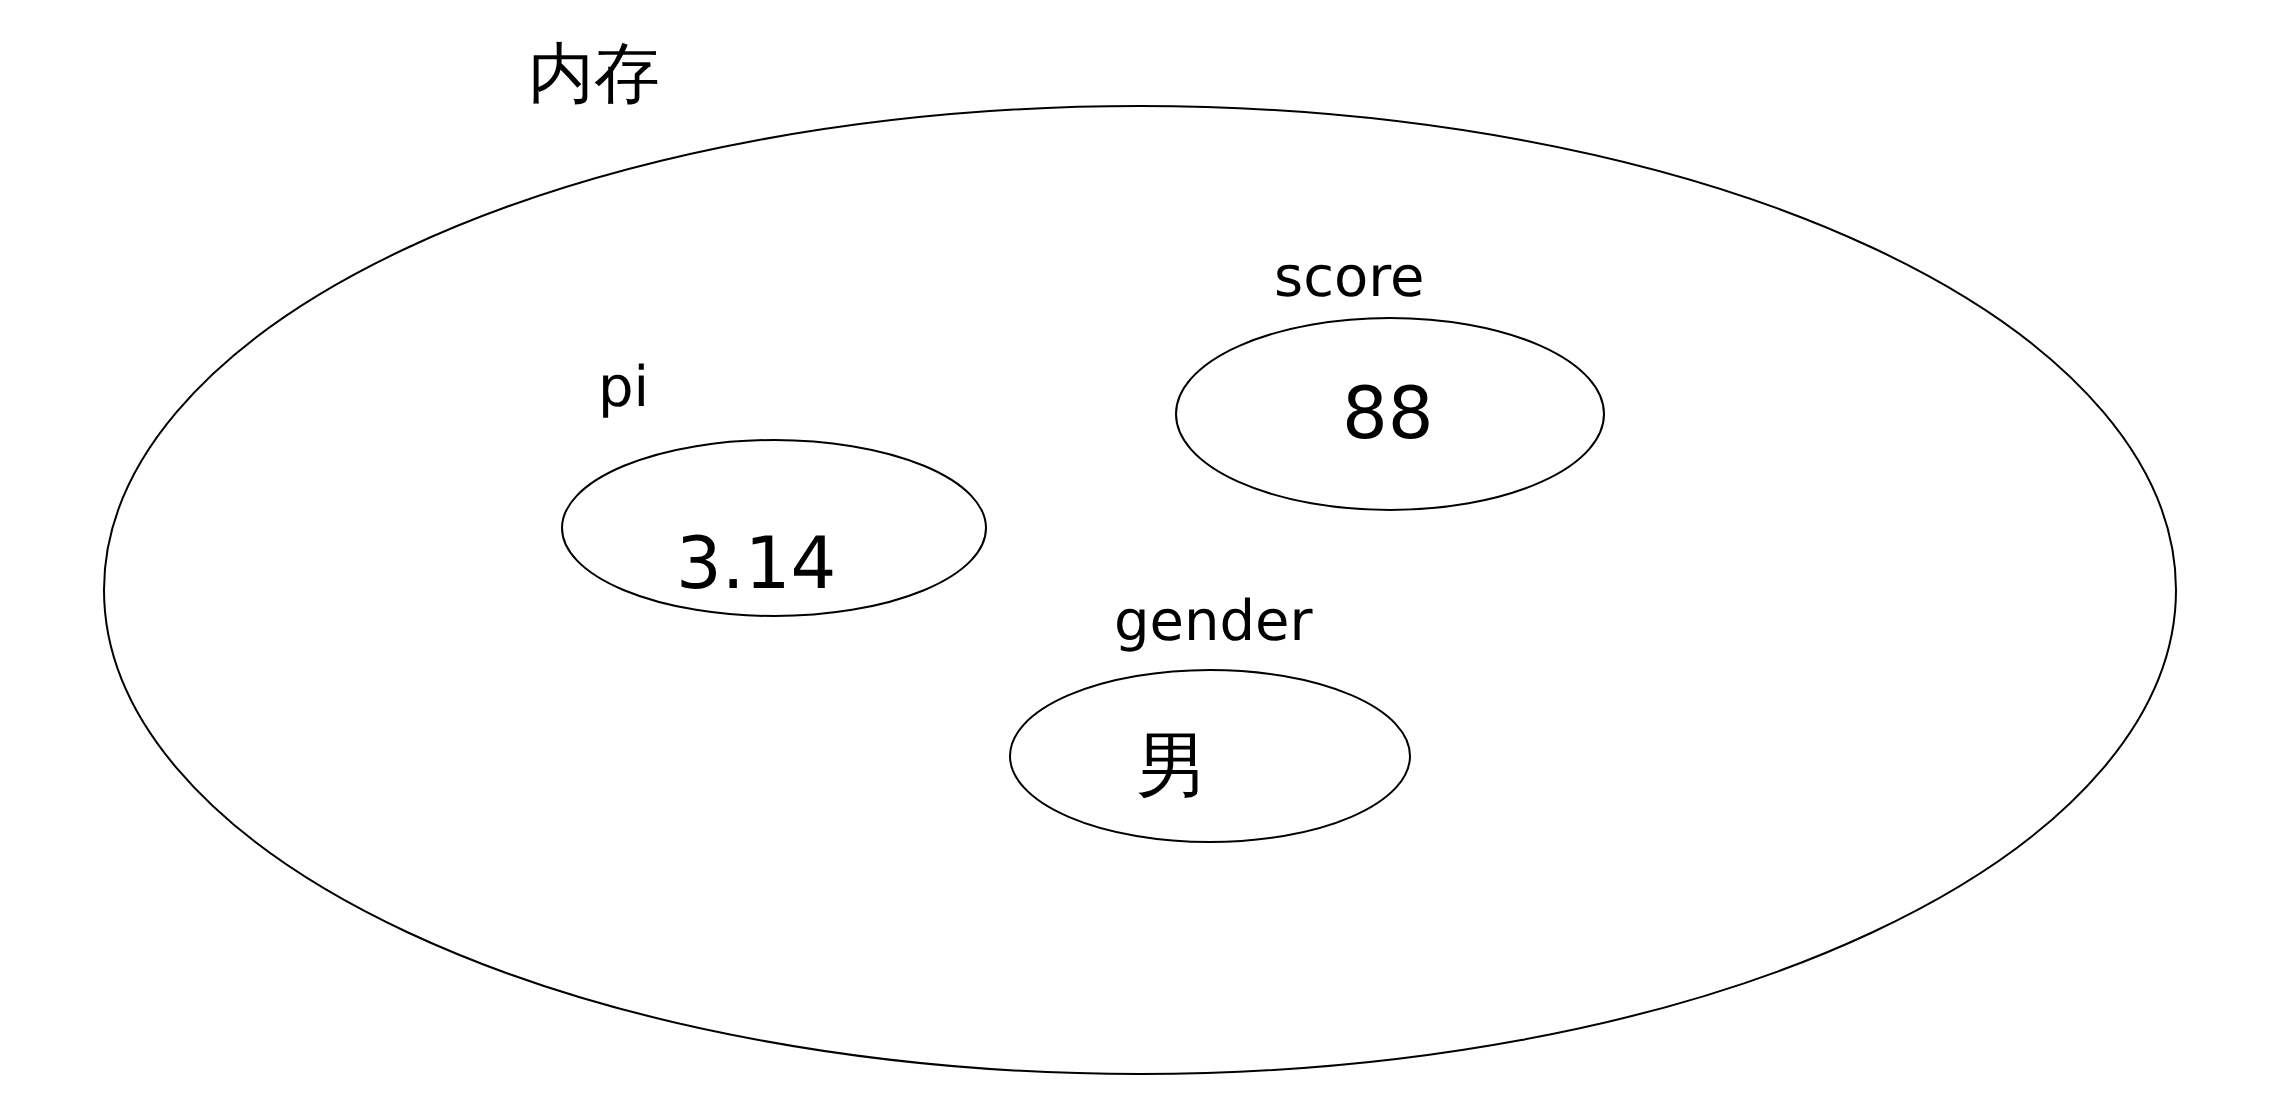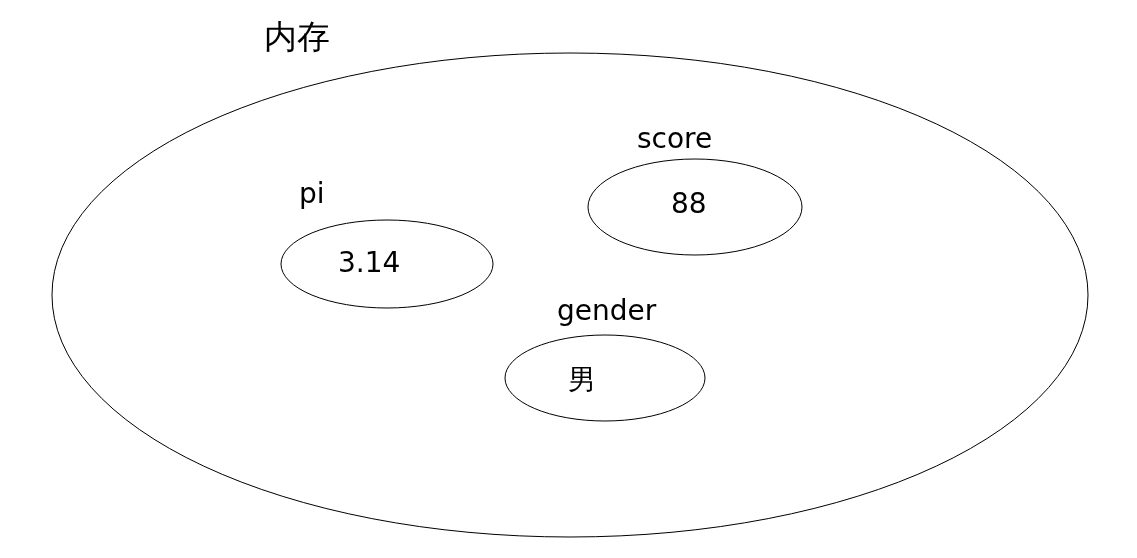--- a/index.html
+++ b/index.html
@@ -37,24 +37,24 @@
   }
   .label-outer {
     font-size: 33px;
     left: 264px;
     top: 20px;
   }
   .label-var {
     font-size: 28px;
   }
   .value-var {
-    font-size: 28px;
+    font-size: 36px;
   }
   #label-pi      { left: 299px; top: 180px; }
-  #value-pi      { left: 338px; top: 249px; }
+  #value-pi      { left: 338px; top: 265px; }
   #label-score   { left: 637px; top: 125px; }
   #value-score   { left: 671px; top: 190px; }
   #label-gender  { left: 557px; top: 297px; }
   #value-gender  { left: 568px; top: 366px; }
 </style>
 </head>
 <body>
 
 <div id="canvas">
 

